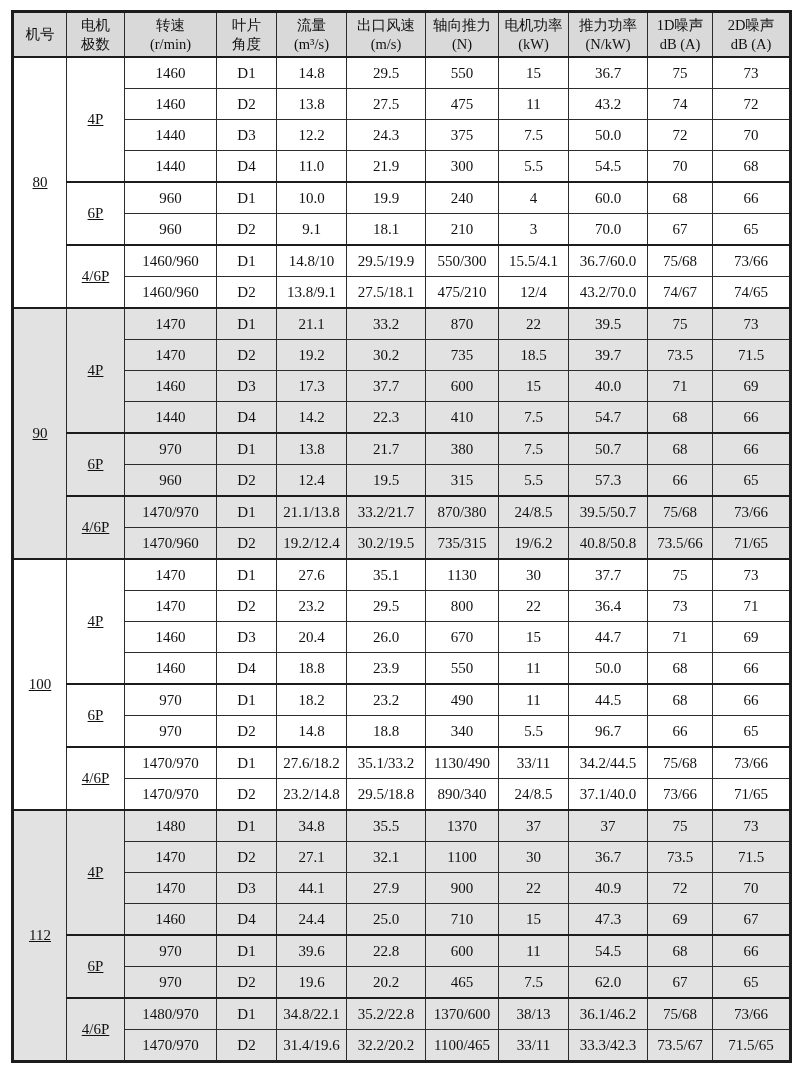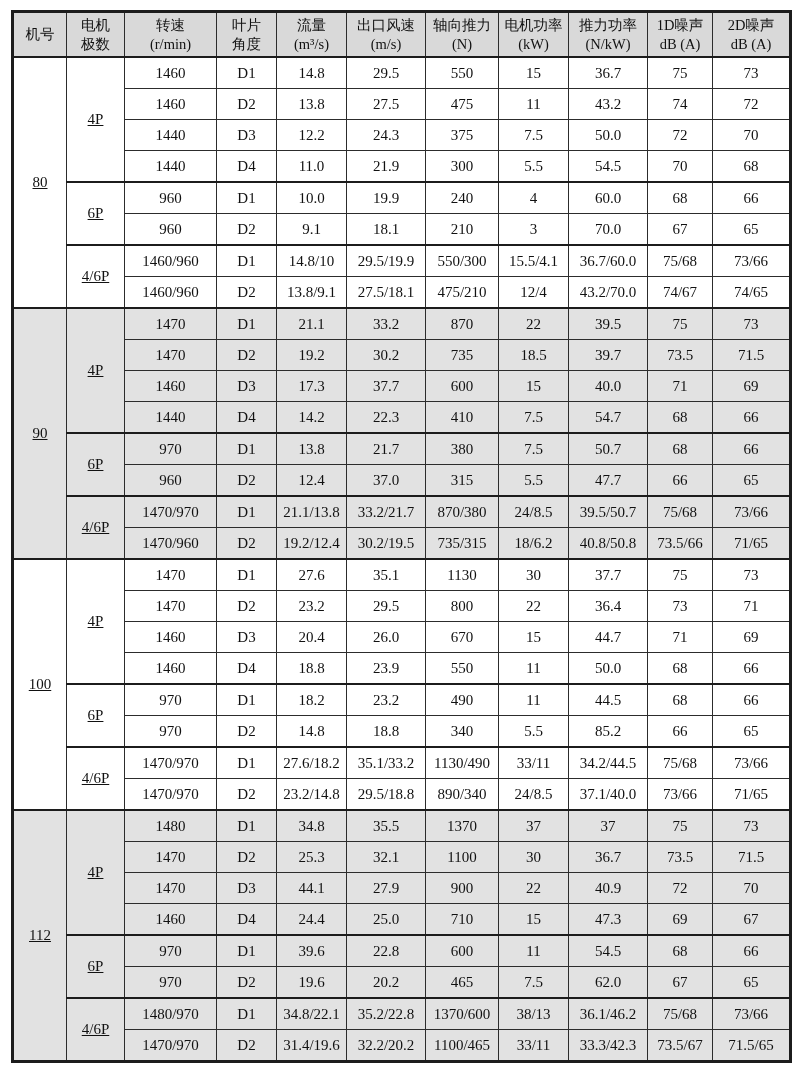--- a/index.html
+++ b/index.html
@@ -271,24 +271,24 @@
           <td>380</td>
           <td>7.5</td>
           <td>50.7</td>
           <td>68</td>
           <td>66</td>
         </tr>
         <tr class="shaded">
           <td>960</td>
           <td>D2</td>
           <td>12.4</td>
-          <td>37.0</td>
+          <td>19.5</td>
           <td>315</td>
           <td>5.5</td>
-          <td>47.7</td>
+          <td>57.3</td>
           <td>66</td>
           <td>65</td>
         </tr>
         <tr class="shaded group-start">
           <td rowspan="2" class="poles">4/6P</td>
           <td>1470/970</td>
           <td>D1</td>
           <td>21.1/13.8</td>
           <td>33.2/21.7</td>
           <td>870/380</td>
@@ -296,21 +296,21 @@
           <td>39.5/50.7</td>
           <td>75/68</td>
           <td>73/66</td>
         </tr>
         <tr class="shaded">
           <td>1470/960</td>
           <td>D2</td>
           <td>19.2/12.4</td>
           <td>30.2/19.5</td>
           <td>735/315</td>
-          <td>18/6.2</td>
+          <td>19/6.2</td>
           <td>40.8/50.8</td>
           <td>73.5/66</td>
           <td>71/65</td>
         </tr>
         <tr class="block-start">
           <td rowspan="8" class="model">100</td>
           <td rowspan="4" class="poles">4P</td>
           <td>1470</td>
           <td>D1</td>
           <td>27.6</td>
@@ -366,21 +366,21 @@
           <td>68</td>
           <td>66</td>
         </tr>
         <tr>
           <td>970</td>
           <td>D2</td>
           <td>14.8</td>
           <td>18.8</td>
           <td>340</td>
           <td>5.5</td>
-          <td>85.2</td>
+          <td>96.7</td>
           <td>66</td>
           <td>65</td>
         </tr>
         <tr class="group-start">
           <td rowspan="2" class="poles">4/6P</td>
           <td>1470/970</td>
           <td>D1</td>
           <td>27.6/18.2</td>
           <td>35.1/33.2</td>
           <td>1130/490</td>
@@ -409,21 +409,21 @@
           <td>35.5</td>
           <td>1370</td>
           <td>37</td>
           <td>37</td>
           <td>75</td>
           <td>73</td>
         </tr>
         <tr class="shaded">
           <td>1470</td>
           <td>D2</td>
-          <td>25.3</td>
+          <td>27.1</td>
           <td>32.1</td>
           <td>1100</td>
           <td>30</td>
           <td>36.7</td>
           <td>73.5</td>
           <td>71.5</td>
         </tr>
         <tr class="shaded">
           <td>1470</td>
           <td>D3</td>

